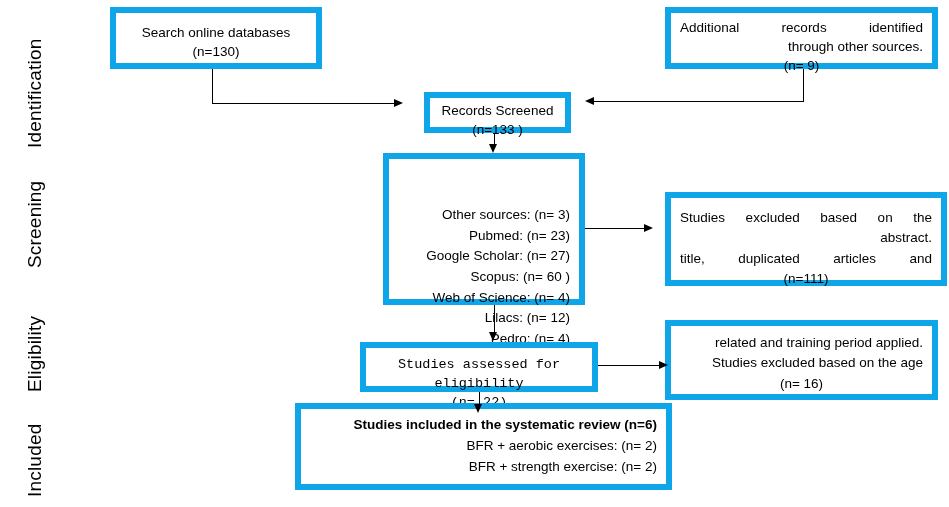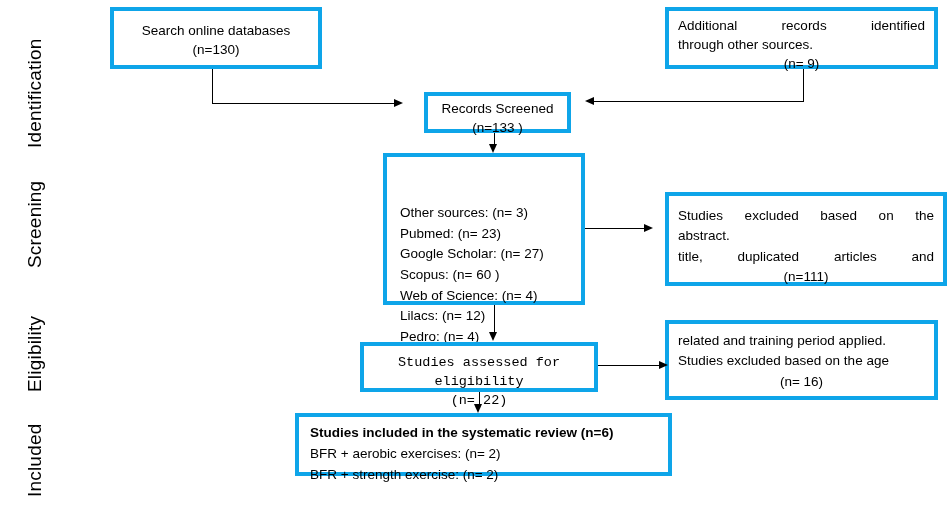--- a/index.html
+++ b/index.html
@@ -26,32 +26,32 @@
     letter-spacing: 0.2px;
     color: #000;
     white-space: nowrap;
     transform-origin: 0 0;
     transform: rotate(-90deg);
   }
   
   .box {
     position: absolute;
     box-sizing: border-box;
-    border: 4px solid #0ea5e9;
+    border: 6px solid #0ea5e9;
     background: #ffffff;
     font-size: 13.5px;
     line-height: 1.42;
     color: #000;
   }
   .box .pad {
     padding: 5px 9px;
   }
   .center { text-align: center; }
   .justify { text-align: justify; text-align-last: justify; }
-  .left { text-align: left; }
+  .left { text-align: right; }
   .bold { font-weight: bold; }
   .line { display: block; }
 
   
   .seg {
     position: absolute;
     background: #000000;
   }
   .seg.h { height: 1px; }
   .seg.v { width: 1px; }
@@ -140,21 +140,21 @@
   </div>
 
   <div class="box" style="left:665px; top:320px; width:273px; height:80px;">
     <div class="pad" style="padding-top:7px; line-height:1.5;">
       <span class="line left">related and training period applied.</span>
       <span class="line left">Studies excluded based on the age</span>
       <span class="line center">(n= 16)</span>
     </div>
   </div>
 
-  <div class="box" style="left:295px; top:413px; width:377px; height:63px;">
+  <div class="box" style="left:295px; top:403px; width:377px; height:87px;">
     <div class="pad left" style="padding-top:6px; padding-left:11px; line-height:1.55;">
       <span class="line bold">Studies included in the systematic review (n=6)</span>
       <span class="line">BFR + aerobic exercises: (n= 2)</span>
       <span class="line">BFR + strength exercise: (n= 2)</span>
     </div>
   </div>
 
   <div class="seg v" style="left:212px; top:69px; height:35px;"></div>
   <div class="seg h" style="left:212px; top:103px; width:182px;"></div>
   <div class="arrow right" style="left:394px; top:99px;"></div>

